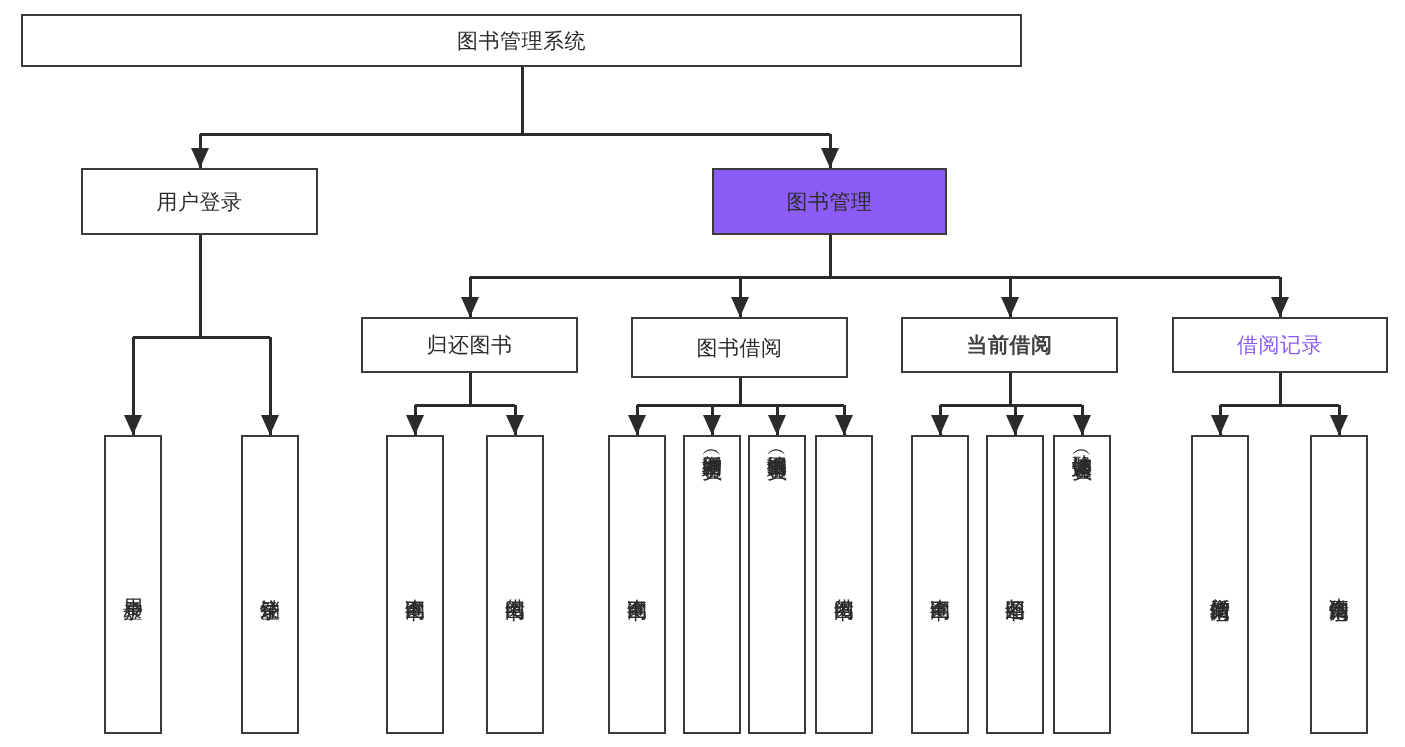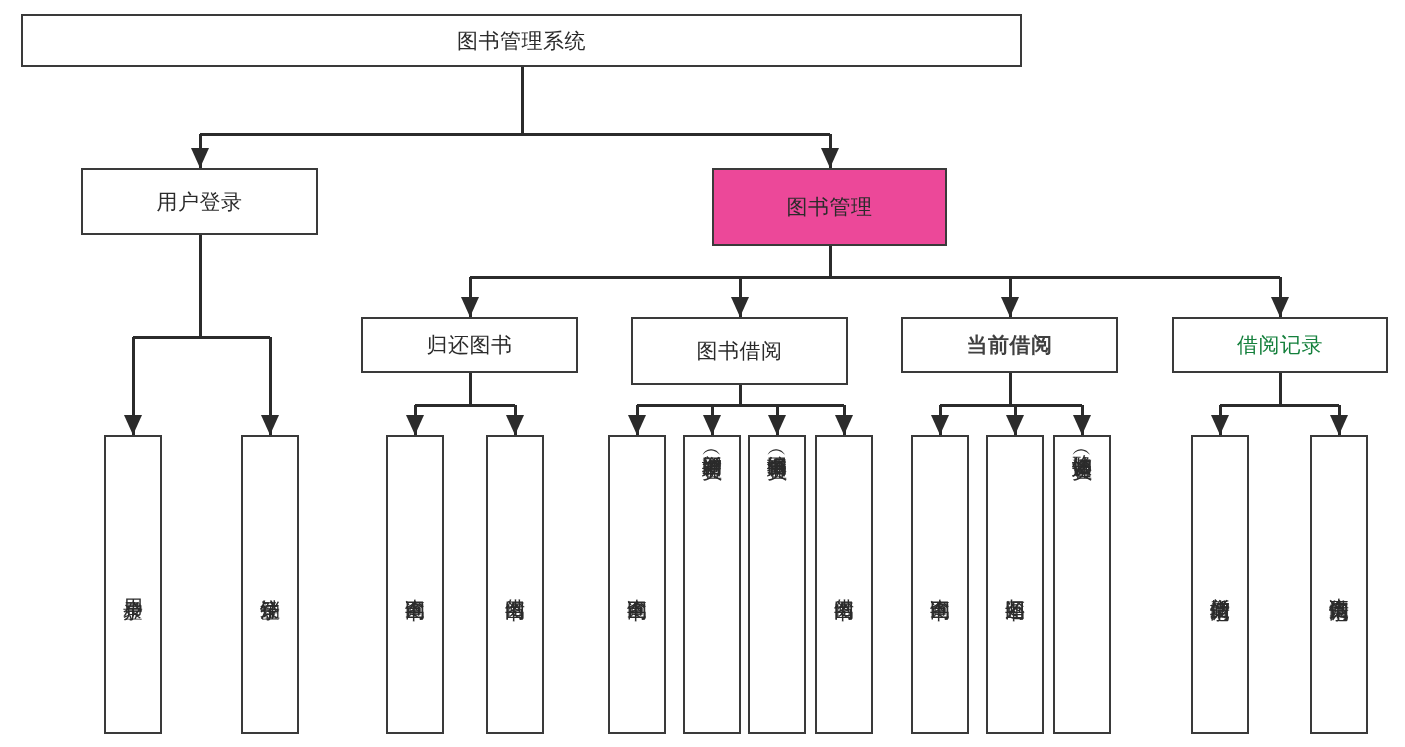--- a/index.html
+++ b/index.html
@@ -136,43 +136,43 @@
       <div class="node-box" style="left: 21px; top: 14px; width: 1001px; height: 53px; border-color: rgb(58, 58, 58); background: rgb(255, 255, 255);">
         <div class="leaf-inner">
           <span class="node-label-h" style="color: rgb(43, 43, 43);">图书管理系统</span>
         </div>
       </div>
       <div class="node-box" style="left: 81px; top: 168px; width: 237px; height: 67px; border-color: rgb(58, 58, 58); background: rgb(255, 255, 255);">
         <div class="leaf-inner">
           <span class="node-label-h" style="color: rgb(43, 43, 43);">用户登录</span>
         </div>
       </div>
-      <div class="node-box" style="left: 712px; top: 168px; width: 235px; height: 78px; border-color: rgb(58, 58, 58); background: #ec4899;">
+      <div class="node-box" style="left: 712px; top: 168px; width: 235px; height: 67px; border-color: rgb(58, 58, 58); background: #8b5cf6;">
         <div class="leaf-inner">
           <span class="node-label-h" style="color: rgb(43, 43, 43);">图书管理</span>
         </div>
       </div>
       <div class="node-box" style="left: 361px; top: 317px; width: 217px; height: 56px; border-color: rgb(58, 58, 58); background: rgb(255, 255, 255);">
         <div class="leaf-inner">
           <span class="node-label-h" style="color: rgb(43, 43, 43);">归还图书</span>
         </div>
       </div>
-      <div class="node-box" style="left: 631px; top: 317px; width: 217px; height: 68px; border-color: rgb(58, 58, 58); background: rgb(255, 255, 255);">
+      <div class="node-box" style="left: 631px; top: 317px; width: 217px; height: 61px; border-color: rgb(58, 58, 58); background: rgb(255, 255, 255);">
         <div class="leaf-inner">
           <span class="node-label-h" style="color: rgb(43, 43, 43);">图书借阅</span>
         </div>
       </div>
       <div class="node-box" style="left: 901px; top: 317px; width: 217px; height: 56px; border-color: rgb(58, 58, 58); background: rgb(255, 255, 255);">
         <div class="leaf-inner">
           <span class="node-label-h" style="color: #404040; font-weight: bold;">当前借阅</span>
         </div>
       </div>
       <div class="node-box" style="left: 1172px; top: 317px; width: 216px; height: 56px; border-color: rgb(58, 58, 58); background: rgb(255, 255, 255);">
         <div class="leaf-inner">
-          <span class="node-label-h" style="color: #15803d;">借阅记录</span>
+          <span class="node-label-h" style="color: #8b5cf6;">借阅记录</span>
         </div>
       </div>
       <div class="node-box" style="left: 104px; top: 435px; width: 58px; height: 299px; border-color: rgb(58, 58, 58); background: rgb(255, 255, 255);">
         <div class="leaf-inner">
           <span class="node-label-v" style="color: rgb(43, 43, 43);">用户登录</span>
         </div>
       </div>
       <div class="node-box" style="left: 241px; top: 435px; width: 58px; height: 299px; border-color: rgb(58, 58, 58); background: rgb(255, 255, 255);">
         <div class="leaf-inner">
           <span class="node-label-v" style="color: rgb(43, 43, 43);">注销登录</span>

